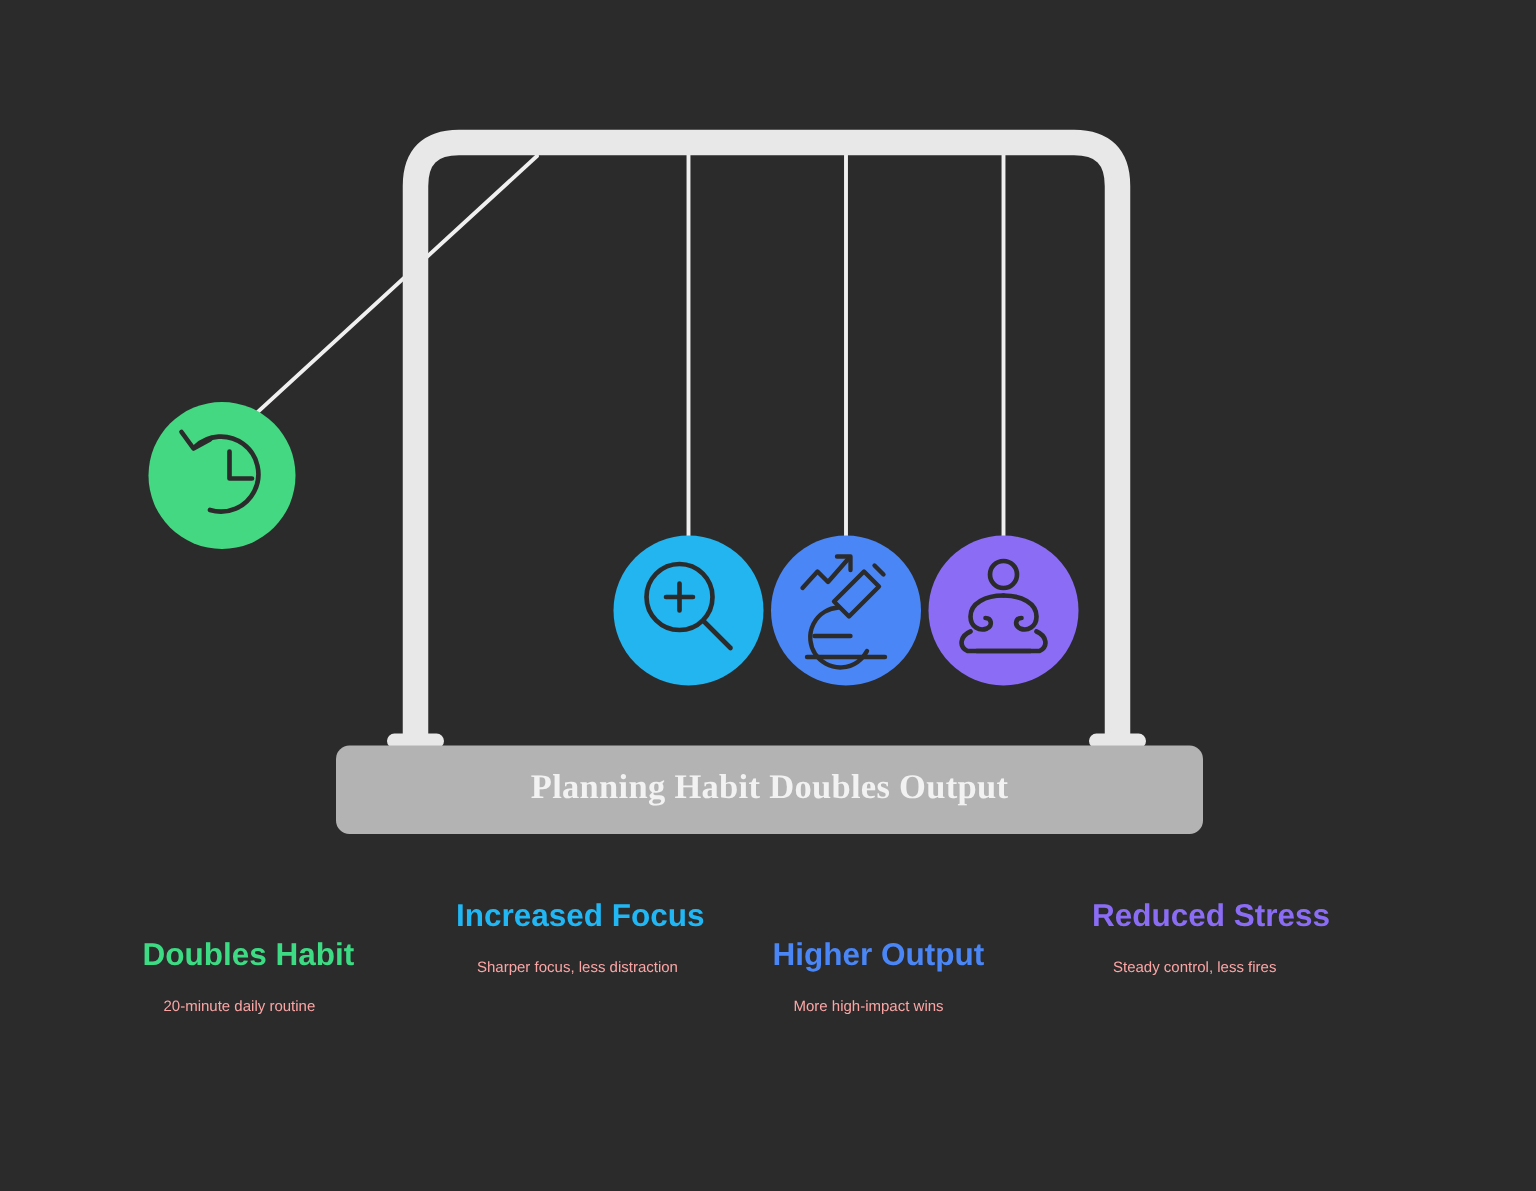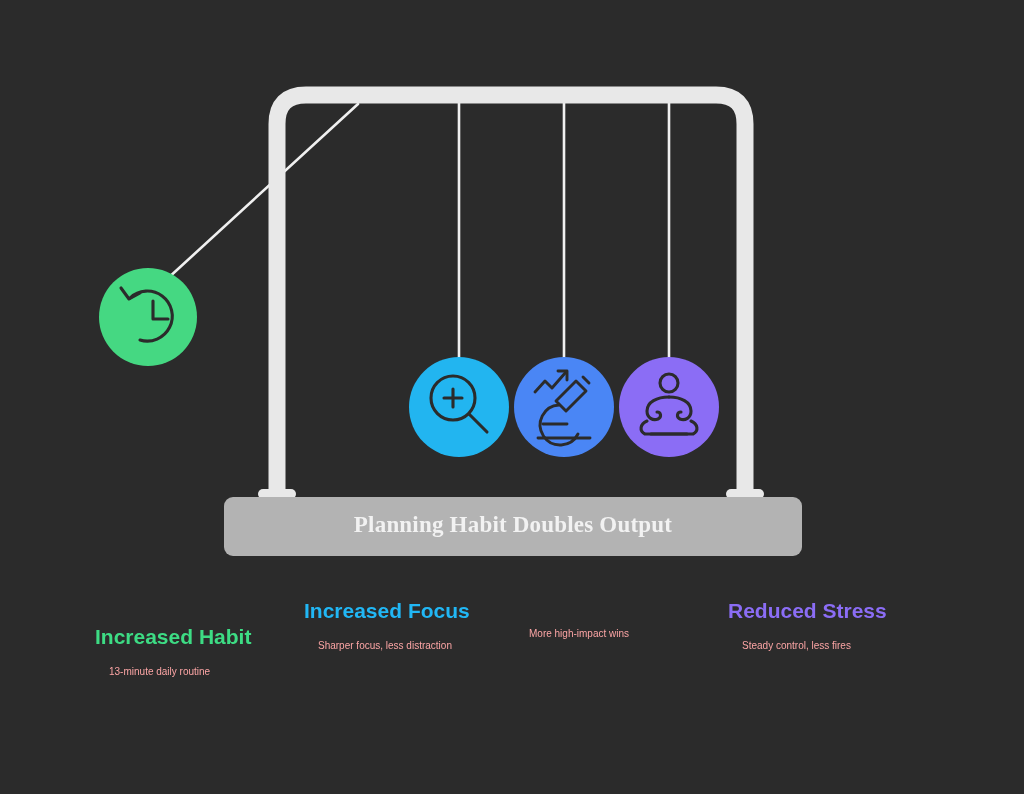--- a/index.html
+++ b/index.html
@@ -149,30 +149,31 @@
       </g>
     </g>
 
   </svg>
 
   <div class="banner-text">Planning Habit Doubles Output</div>
 
   <div class="legend">
 
     <div class="legend-item item-0">
-      <p class="lg-title" style="color:#3ddc84">Increased Habit</p>
-      <p class="lg-desc">13-minute daily routine</p>
+      <p class="lg-title" style="color:#3ddc84">Doubles Habit</p>
+      <p class="lg-desc">20-minute daily routine</p>
     </div>
 
     <div class="legend-item item-1">
       <p class="lg-title" style="color:#21b7f5">Increased Focus</p>
       <p class="lg-desc">Sharper focus, less distraction</p>
     </div>
 
     <div class="legend-item item-2">
+      <p class="lg-title" style="color:#4a86f5">Higher Output</p>
       <p class="lg-desc">More high-impact wins</p>
     </div>
 
     <div class="legend-item item-3">
       <p class="lg-title" style="color:#8b6df5">Reduced Stress</p>
       <p class="lg-desc">Steady control, less fires</p>
     </div>
 
   </div>
 

